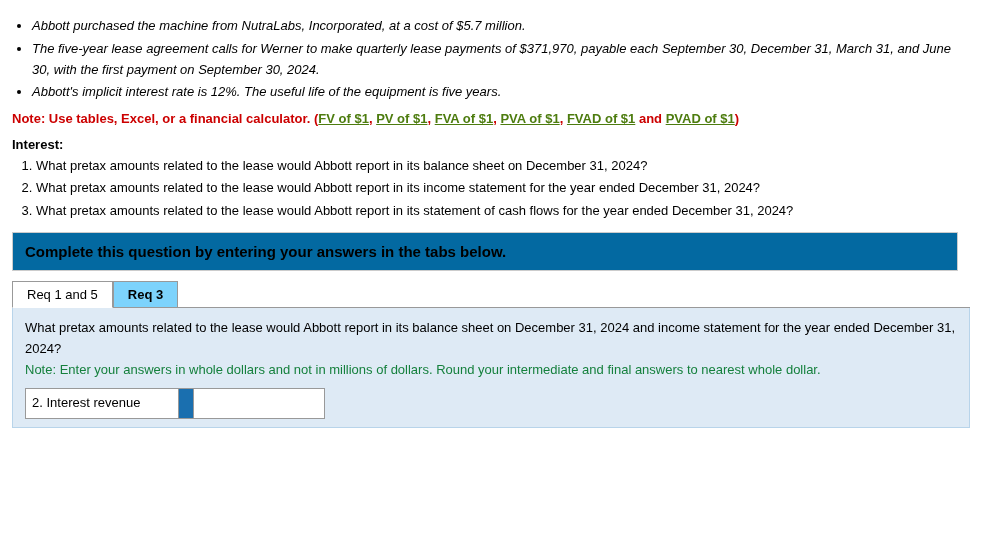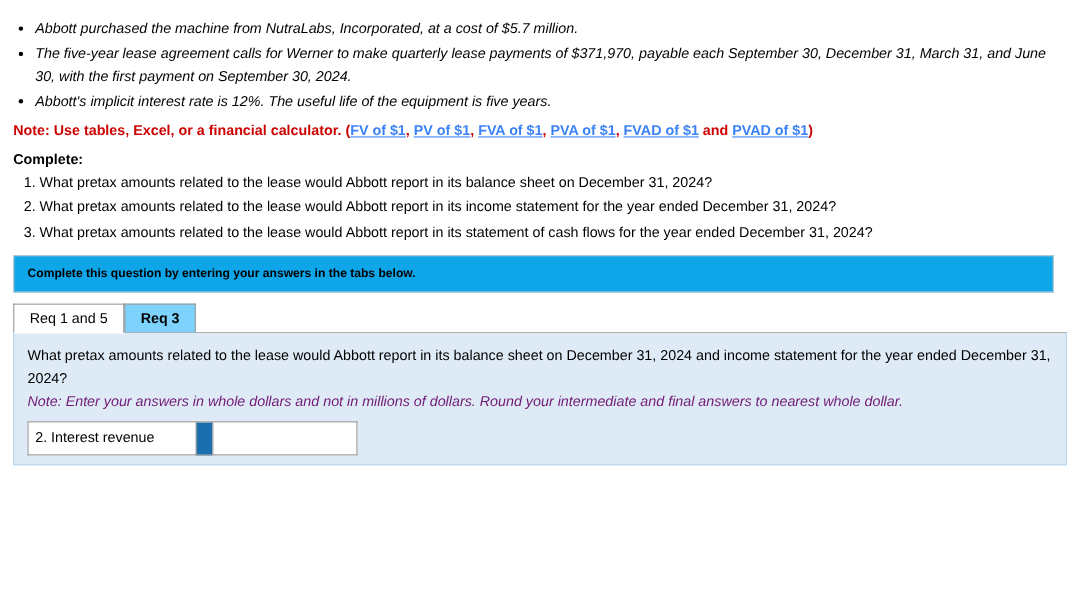--- a/index.html
+++ b/index.html
@@ -24,44 +24,44 @@
     .bullet-list li {
       margin-bottom: 2px;
     }
     .note-line {
       color: #c00;
       font-weight: bold;
       margin: 6px 0;
       line-height: 1.5;
     }
     .note-line a {
-      color: #3b82f6;
+      color: #4d7c0f;
       font-weight: bold;
     }
     .required-section {
       margin: 8px 0 6px 0;
     }
     .required-title {
       font-weight: bold;
       margin-bottom: 4px;
     }
     .req-list {
       margin-left: 24px;
       line-height: 1.6;
     }
     .req-list li {
       margin-bottom: 2px;
     }
     .complete-box {
-      background: #0ea5e9;
+      background: #0369a1;
       border: 1px solid #ccc;
       padding: 10px 12px;
       margin: 10px 12px 0 0;
       font-weight: bold;
-      font-size: 11px;
+      font-size: 15px;
     }
     .tabs-area {
       margin-top: 10px;
       border-bottom: 1px solid #999;
       display: flex;
       align-items: flex-end;
     }
     .tab {
       border: 1px solid #999;
       border-bottom: none;
@@ -80,22 +80,21 @@
     }
     .tab-content {
       border: 1px solid #b8d4ea;
       border-top: none;
       background: #deeaf5;
       padding: 10px 12px 8px 12px;
       font-size: 13px;
       line-height: 1.6;
     }
     .tab-content .note-red {
-      color: #701a75;
-      font-style: italic;
+      color: #15803d;
     }
     .answer-table {
       margin-top: 8px;
       border-collapse: collapse;
       background: #fff;
       width: 300px;
     }
     .answer-table td {
       border: 1px solid #999;
       padding: 4px 6px;
@@ -134,21 +133,21 @@
     <span>Note: Use tables, Excel, or a financial calculator.</span>
     (<a href="#">FV of $1</a>,
     <a href="#">PV of $1</a>,
     <a href="#">FVA of $1</a>,
     <a href="#">PVA of $1</a>,
     <a href="#">FVAD of $1</a> and
     <a href="#">PVAD of $1</a>)
   </p>
 
   <div class="required-section">
-    <p class="required-title">Complete:</p>
+    <p class="required-title">Interest:</p>
     <ol class="req-list">
       <li>What pretax amounts related to the lease would Abbott report in its balance sheet on December 31, 2024?</li>
       <li>What pretax amounts related to the lease would Abbott report in its income statement for the year ended December 31, 2024?</li>
       <li>What pretax amounts related to the lease would Abbott report in its statement of cash flows for the year ended December 31, 2024?</li>
     </ol>
   </div>
 
   <div class="complete-box">
     <span>Complete this question by entering your answers in the tabs below.</span>
   </div>

